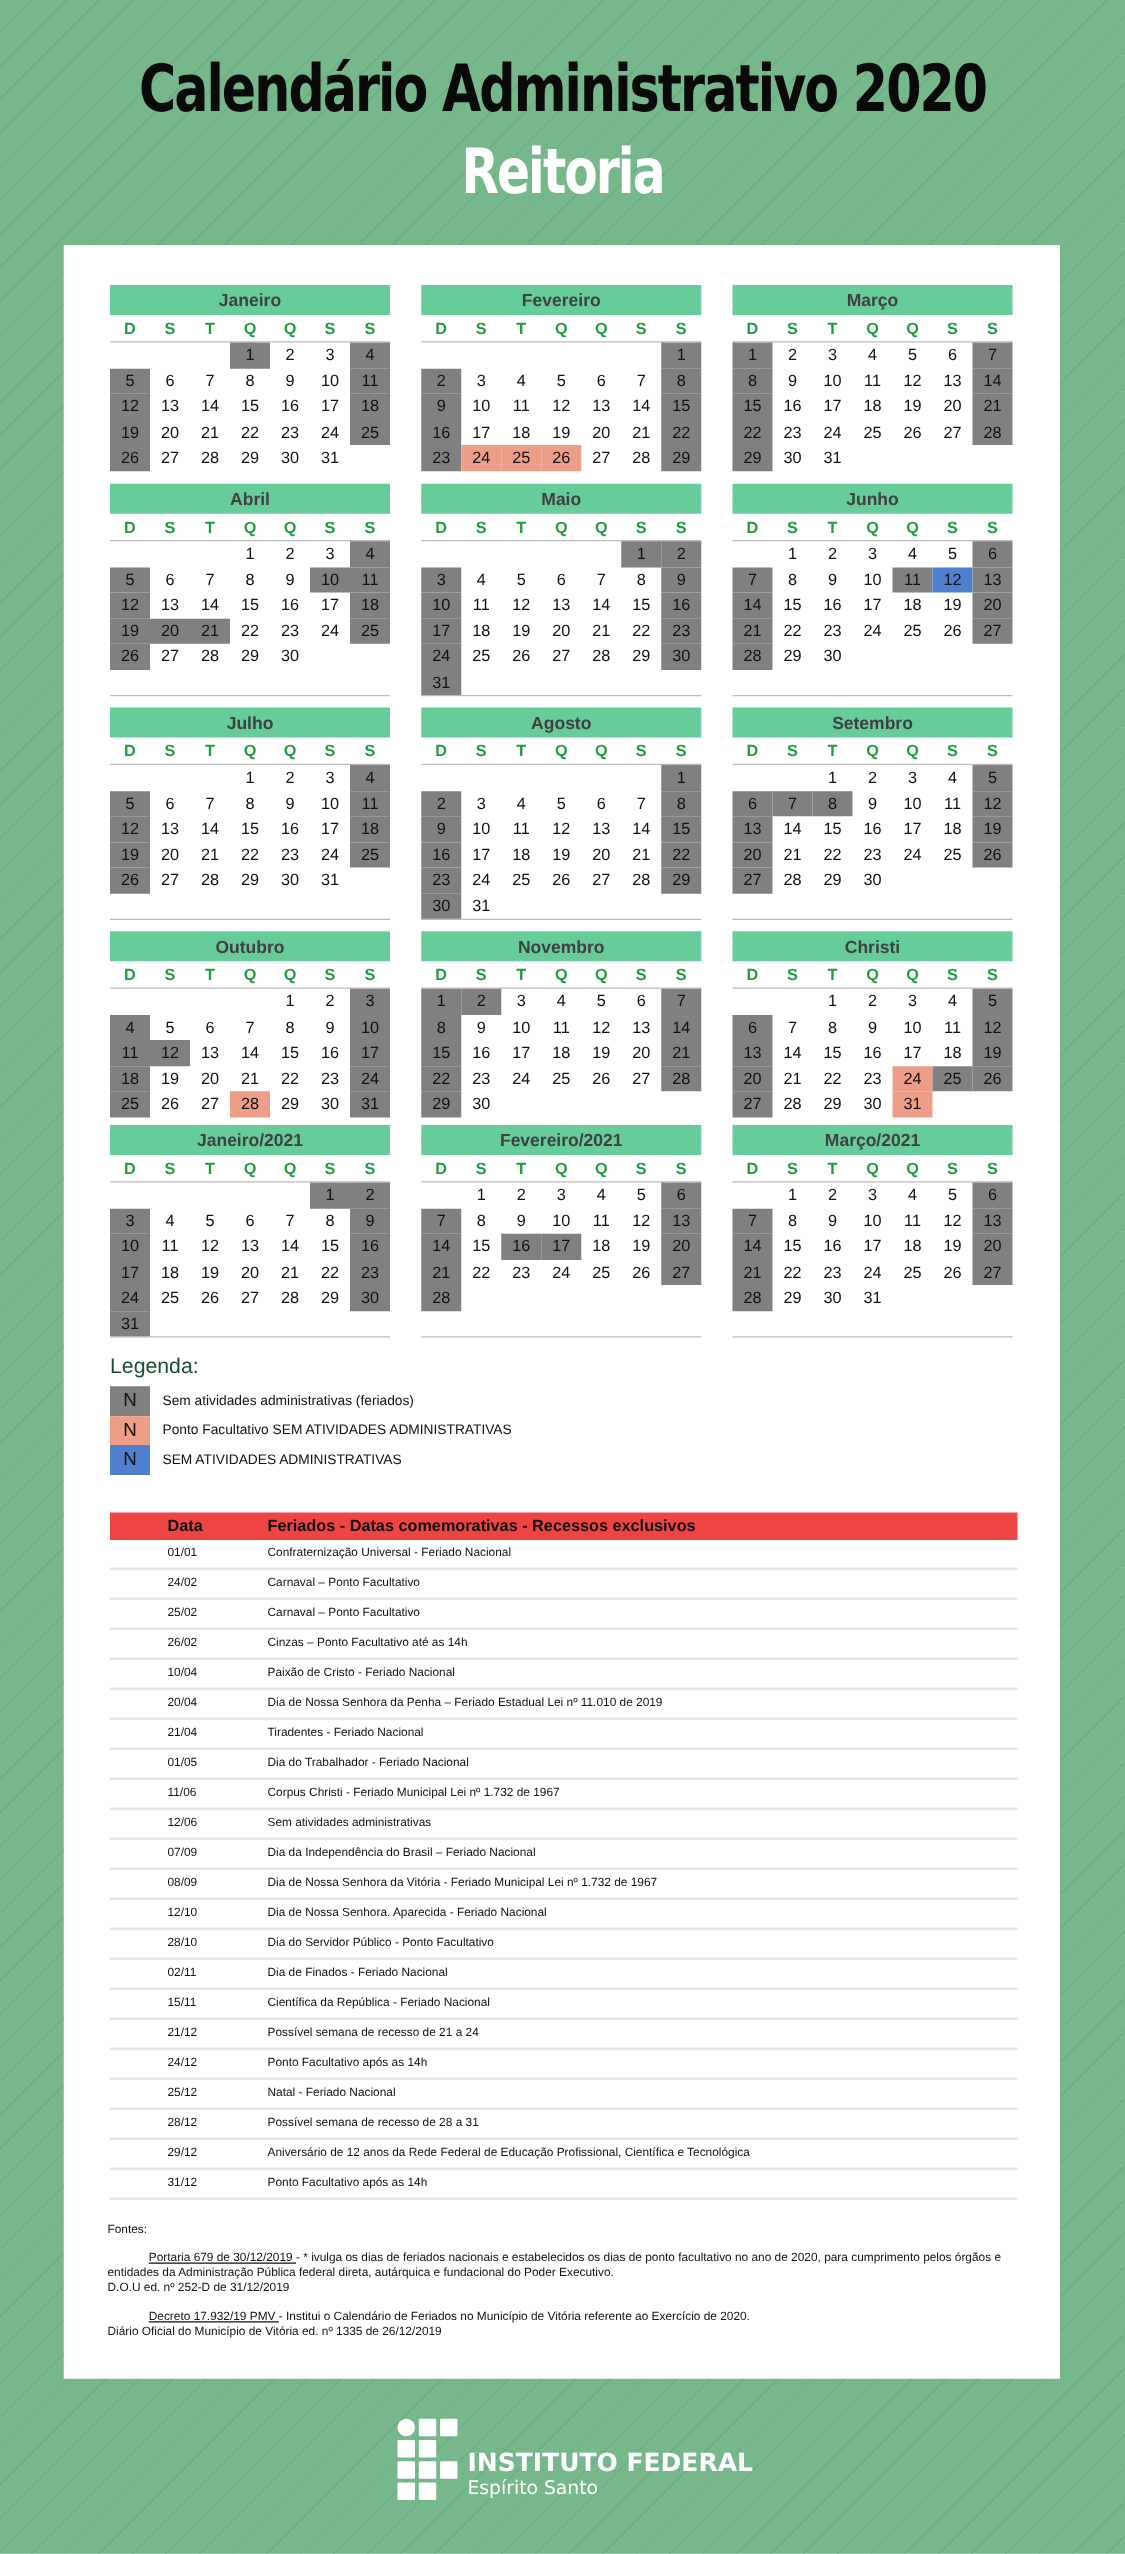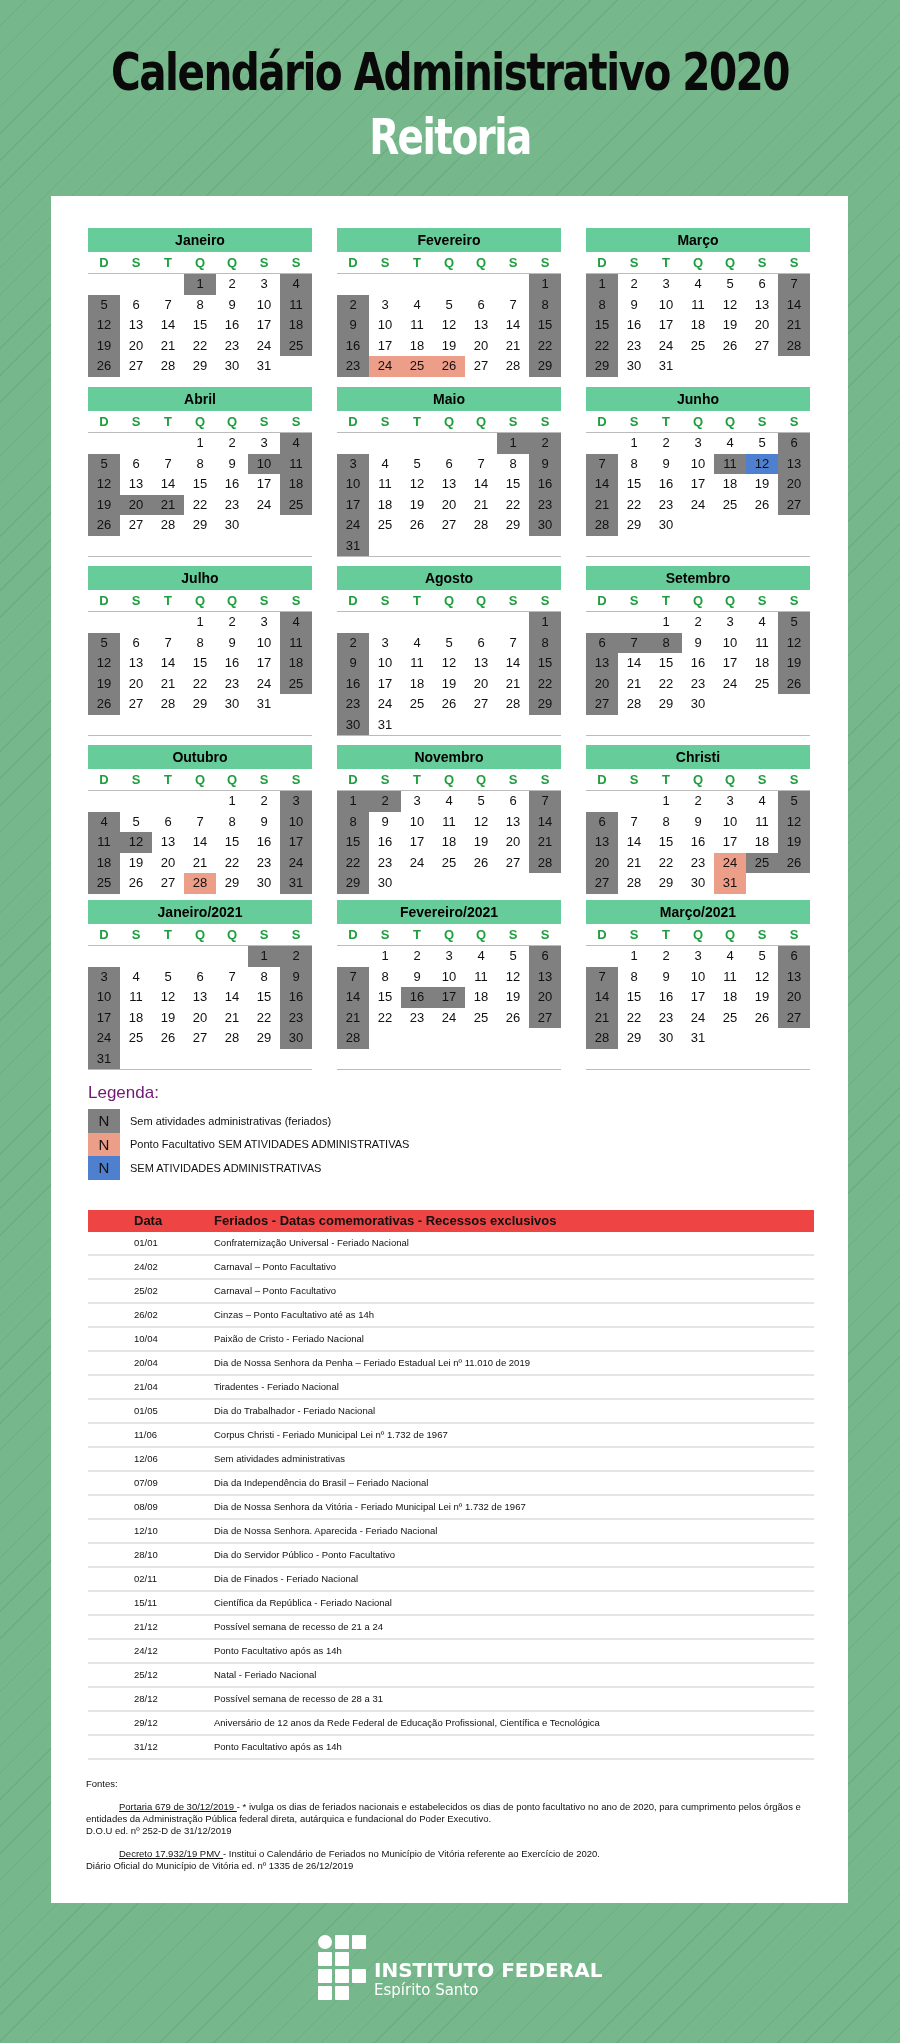--- a/index.html
+++ b/index.html
@@ -21,31 +21,31 @@
     letter-spacing: -2px; color: #ffffff; transform: scaleX(0.78); transform-origin: center;
   }
   .card {
     position: absolute; left: 51px; top: 196px; width: 797px; height: 1707px; background: #ffffff;
   }
   .month {
     position: absolute; width: 224px;
   }
   .month-head {
     background: #66cc99; height: 24px; line-height: 24px; text-align: center;
-    font-weight: bold; font-size: 14px; color: #000000;
+    font-weight: bold; font-size: 14px; color: #404040;
   }
   .dow { display: flex; height: 21px; line-height: 21px; border-bottom: 1px solid #bbb; }
   .dow span { flex: 1; text-align: center; font-weight: bold; font-size: 13px; color: #1e9e3e; }
   .grid { display: grid; grid-template-columns: repeat(7, 1fr); grid-auto-rows: 20.5px; border-bottom: 1px solid #bbb; }
   .grid span { text-align: center; line-height: 20.5px; font-size: 13px; color: #111; }
   .grid span.h { background: #808080; }
   .grid span.p { background: #ed9e88; }
   .grid span.b { background: #4f7fcf; }
   .legend { position: absolute; left: 88px; top: 1083px; }
-  .legend-title { font-size: 17px; color: #701a75; margin-bottom: 6px; }
+  .legend-title { font-size: 17px; color: #14532d; margin-bottom: 6px; }
   .legend-row { display: flex; align-items: center; height: 23.5px; }
   .legend-sw { width: 32px; height: 23.5px; text-align: center; line-height: 23.5px; font-size: 15px; color: #111; }
   .legend-text { margin-left: 10px; font-size: 11px; color: #111; }
   .table { position: absolute; left: 88px; top: 1210px; width: 726px; }
   .thead { display: flex; background: #ef4444; height: 22px; line-height: 22px; font-weight: bold; font-size: 13px; color: #111; }
   .trow { display: flex; height: 22px; line-height: 22px; font-size: 9.5px; color: #111; border-bottom: 2px solid #e5e5e5; }
   .c-date { width: 126px; padding-left: 46px; box-sizing: border-box; }
   .c-desc { flex: 1; padding-left: 0; }
   .sources { position: absolute; left: 86px; top: 1778px; width: 730px; font-size: 9.5px; color: #111; line-height: 12px; }
   .sources p { margin: 0 0 11px 0; }

